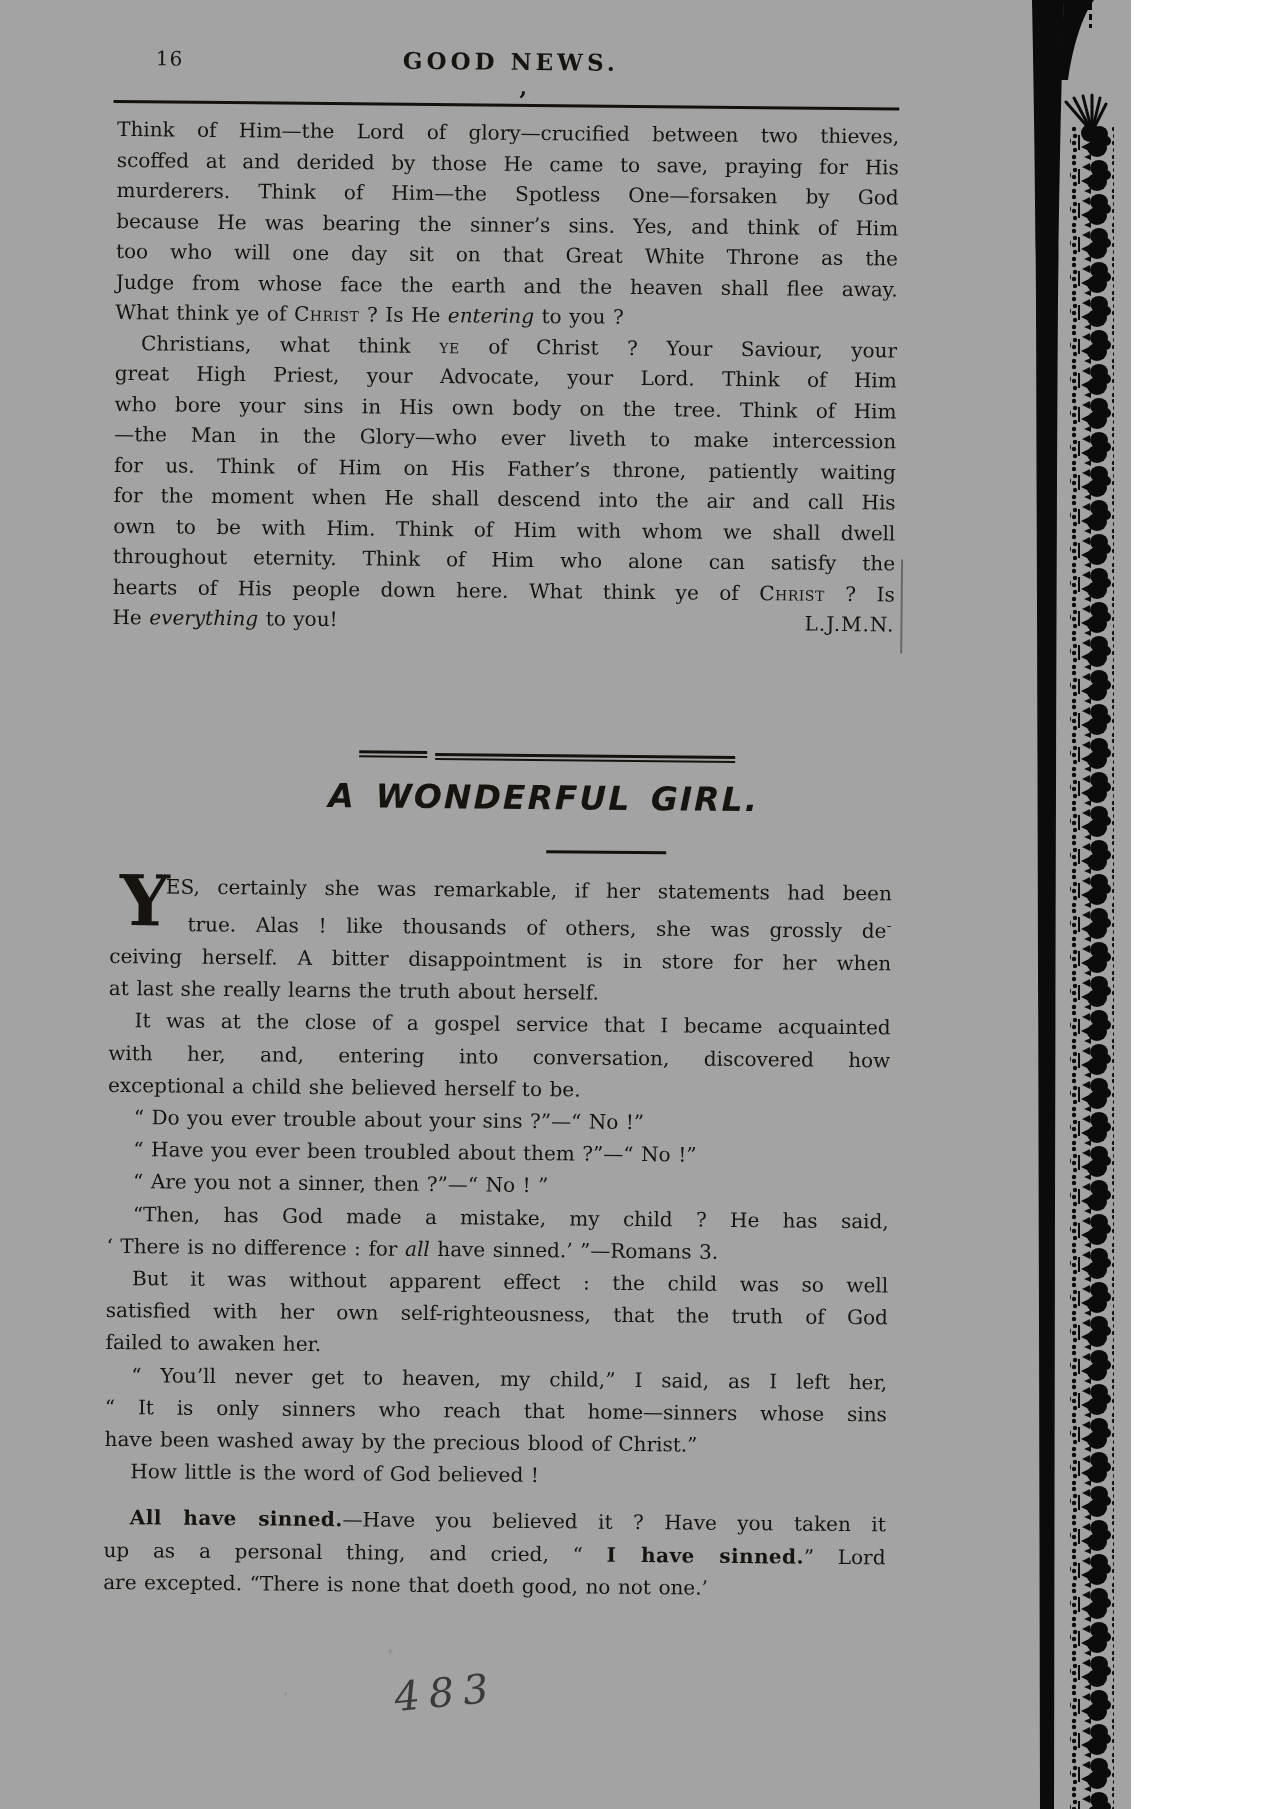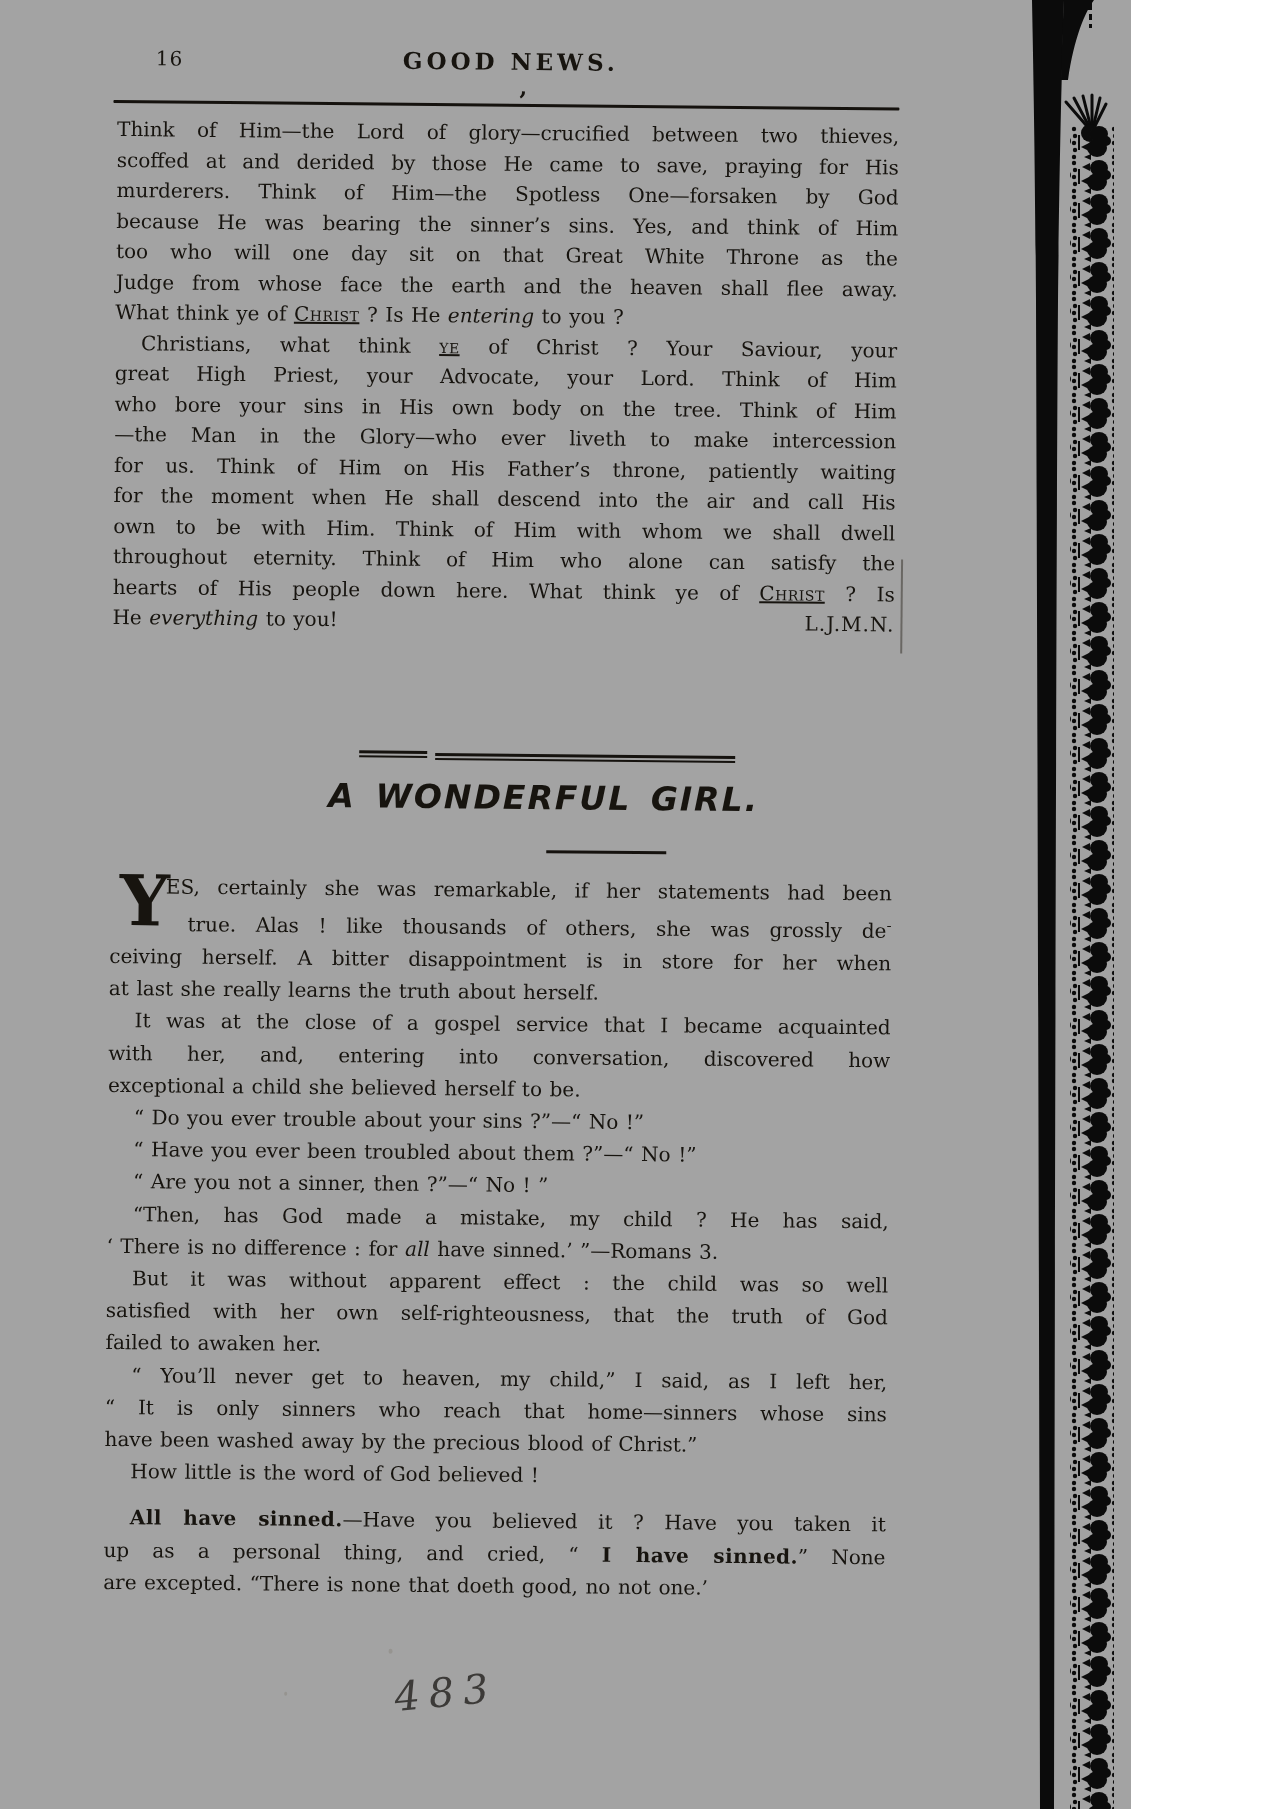--- a/index.html
+++ b/index.html
@@ -28,21 +28,21 @@
     display:block;font-size:20px;
     text-align:justify;text-align-last:justify;
     word-spacing:.06em;
   }
   .line.last{text-align-last:left;}
   .line.indent{padding-left:26px;}
   .line.dc0{padding-left:56px;}
   .line.dc1{padding-left:78px;}
   .s-i{font-style:italic;}
   .s-b{font-weight:bold;letter-spacing:.4px;}
-  .s-sc{font-variant:small-caps;letter-spacing:.5px;text-decoration:underline;}
+  .s-sc{font-variant:small-caps;letter-spacing:.5px;}
   .s-raised{vertical-align:.5em;font-size:.75em;}
   .dropcap{
     position:absolute;left:10px;top:-2px;font-size:70px;line-height:.95;
     font-weight:bold;
   }
   .sig{float:right;letter-spacing:1px;}
   
   .divider{position:absolute;top:704px;left:0;width:782px;height:10px;}
   .rule-seg{position:absolute;height:2px;border-top:3px solid #15120e;border-bottom:2px solid #15120e;}
   .seg1{left:248px;top:0;width:68px;}
@@ -144,21 +144,21 @@
         <div class="para">
           <div class="line indent"><span>“ You’ll never get to heaven, my child,” I said, as I left her,</span></div>
           <div class="line"><span>“ It is only sinners who reach that home—sinners whose sins</span></div>
           <div class="line last"><span>have been washed away by the precious blood of Christ.”</span></div>
         </div>
         <div class="para">
           <div class="line last indent"><span>How little is the word of God believed !</span></div>
         </div>
         <div class="para" style="margin-top: 14px;">
           <div class="line indent"><span class="s-b">All have sinned.</span><span>—Have you believed it ? Have you taken it</span></div>
-          <div class="line"><span>up as a personal thing, and cried, “ </span><span class="s-b">I have sinned.</span><span>” None</span></div>
+          <div class="line"><span>up as a personal thing, and cried, “ </span><span class="s-b">I have sinned.</span><span>” Lord</span></div>
           <div class="line last"><span>are excepted. “There is none that doeth good, no not one.’</span></div>
         </div>
       </section>
 
     <div class="handwritten">483</div>
     <div class="margin-line"></div>
     <div class="speck speck1"></div>
     <div class="speck speck2"></div>
   </div>
 

